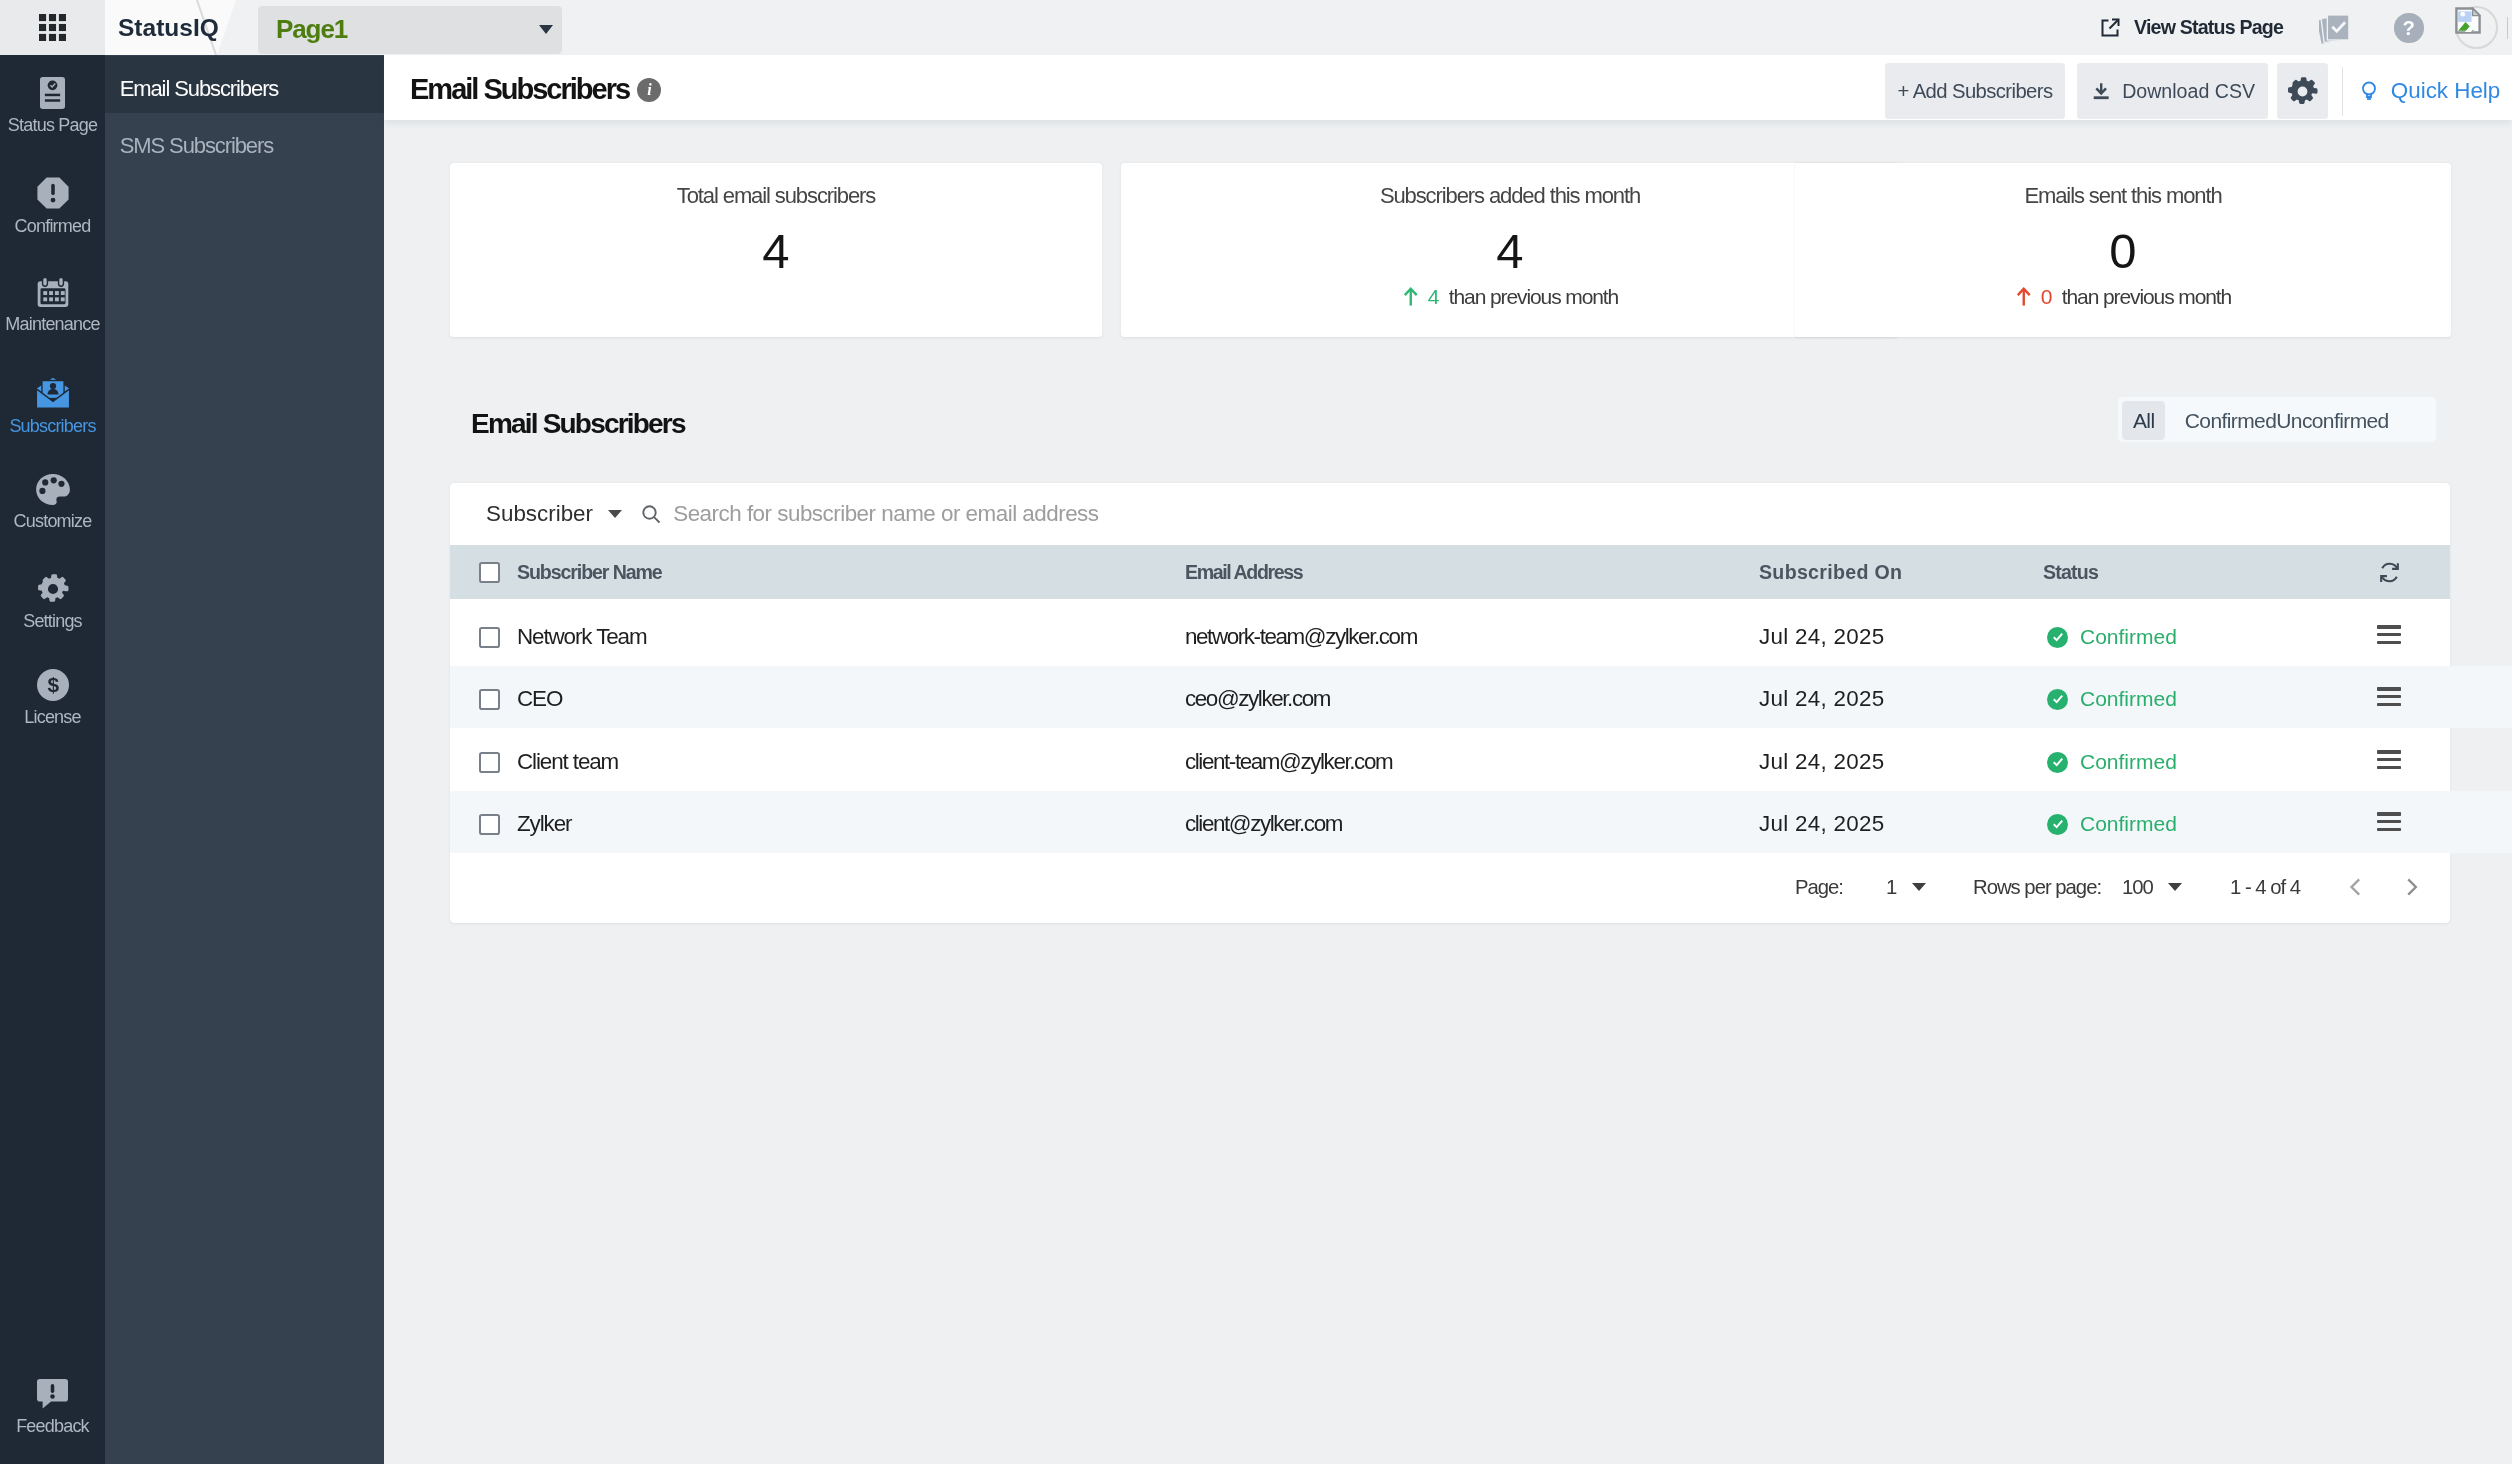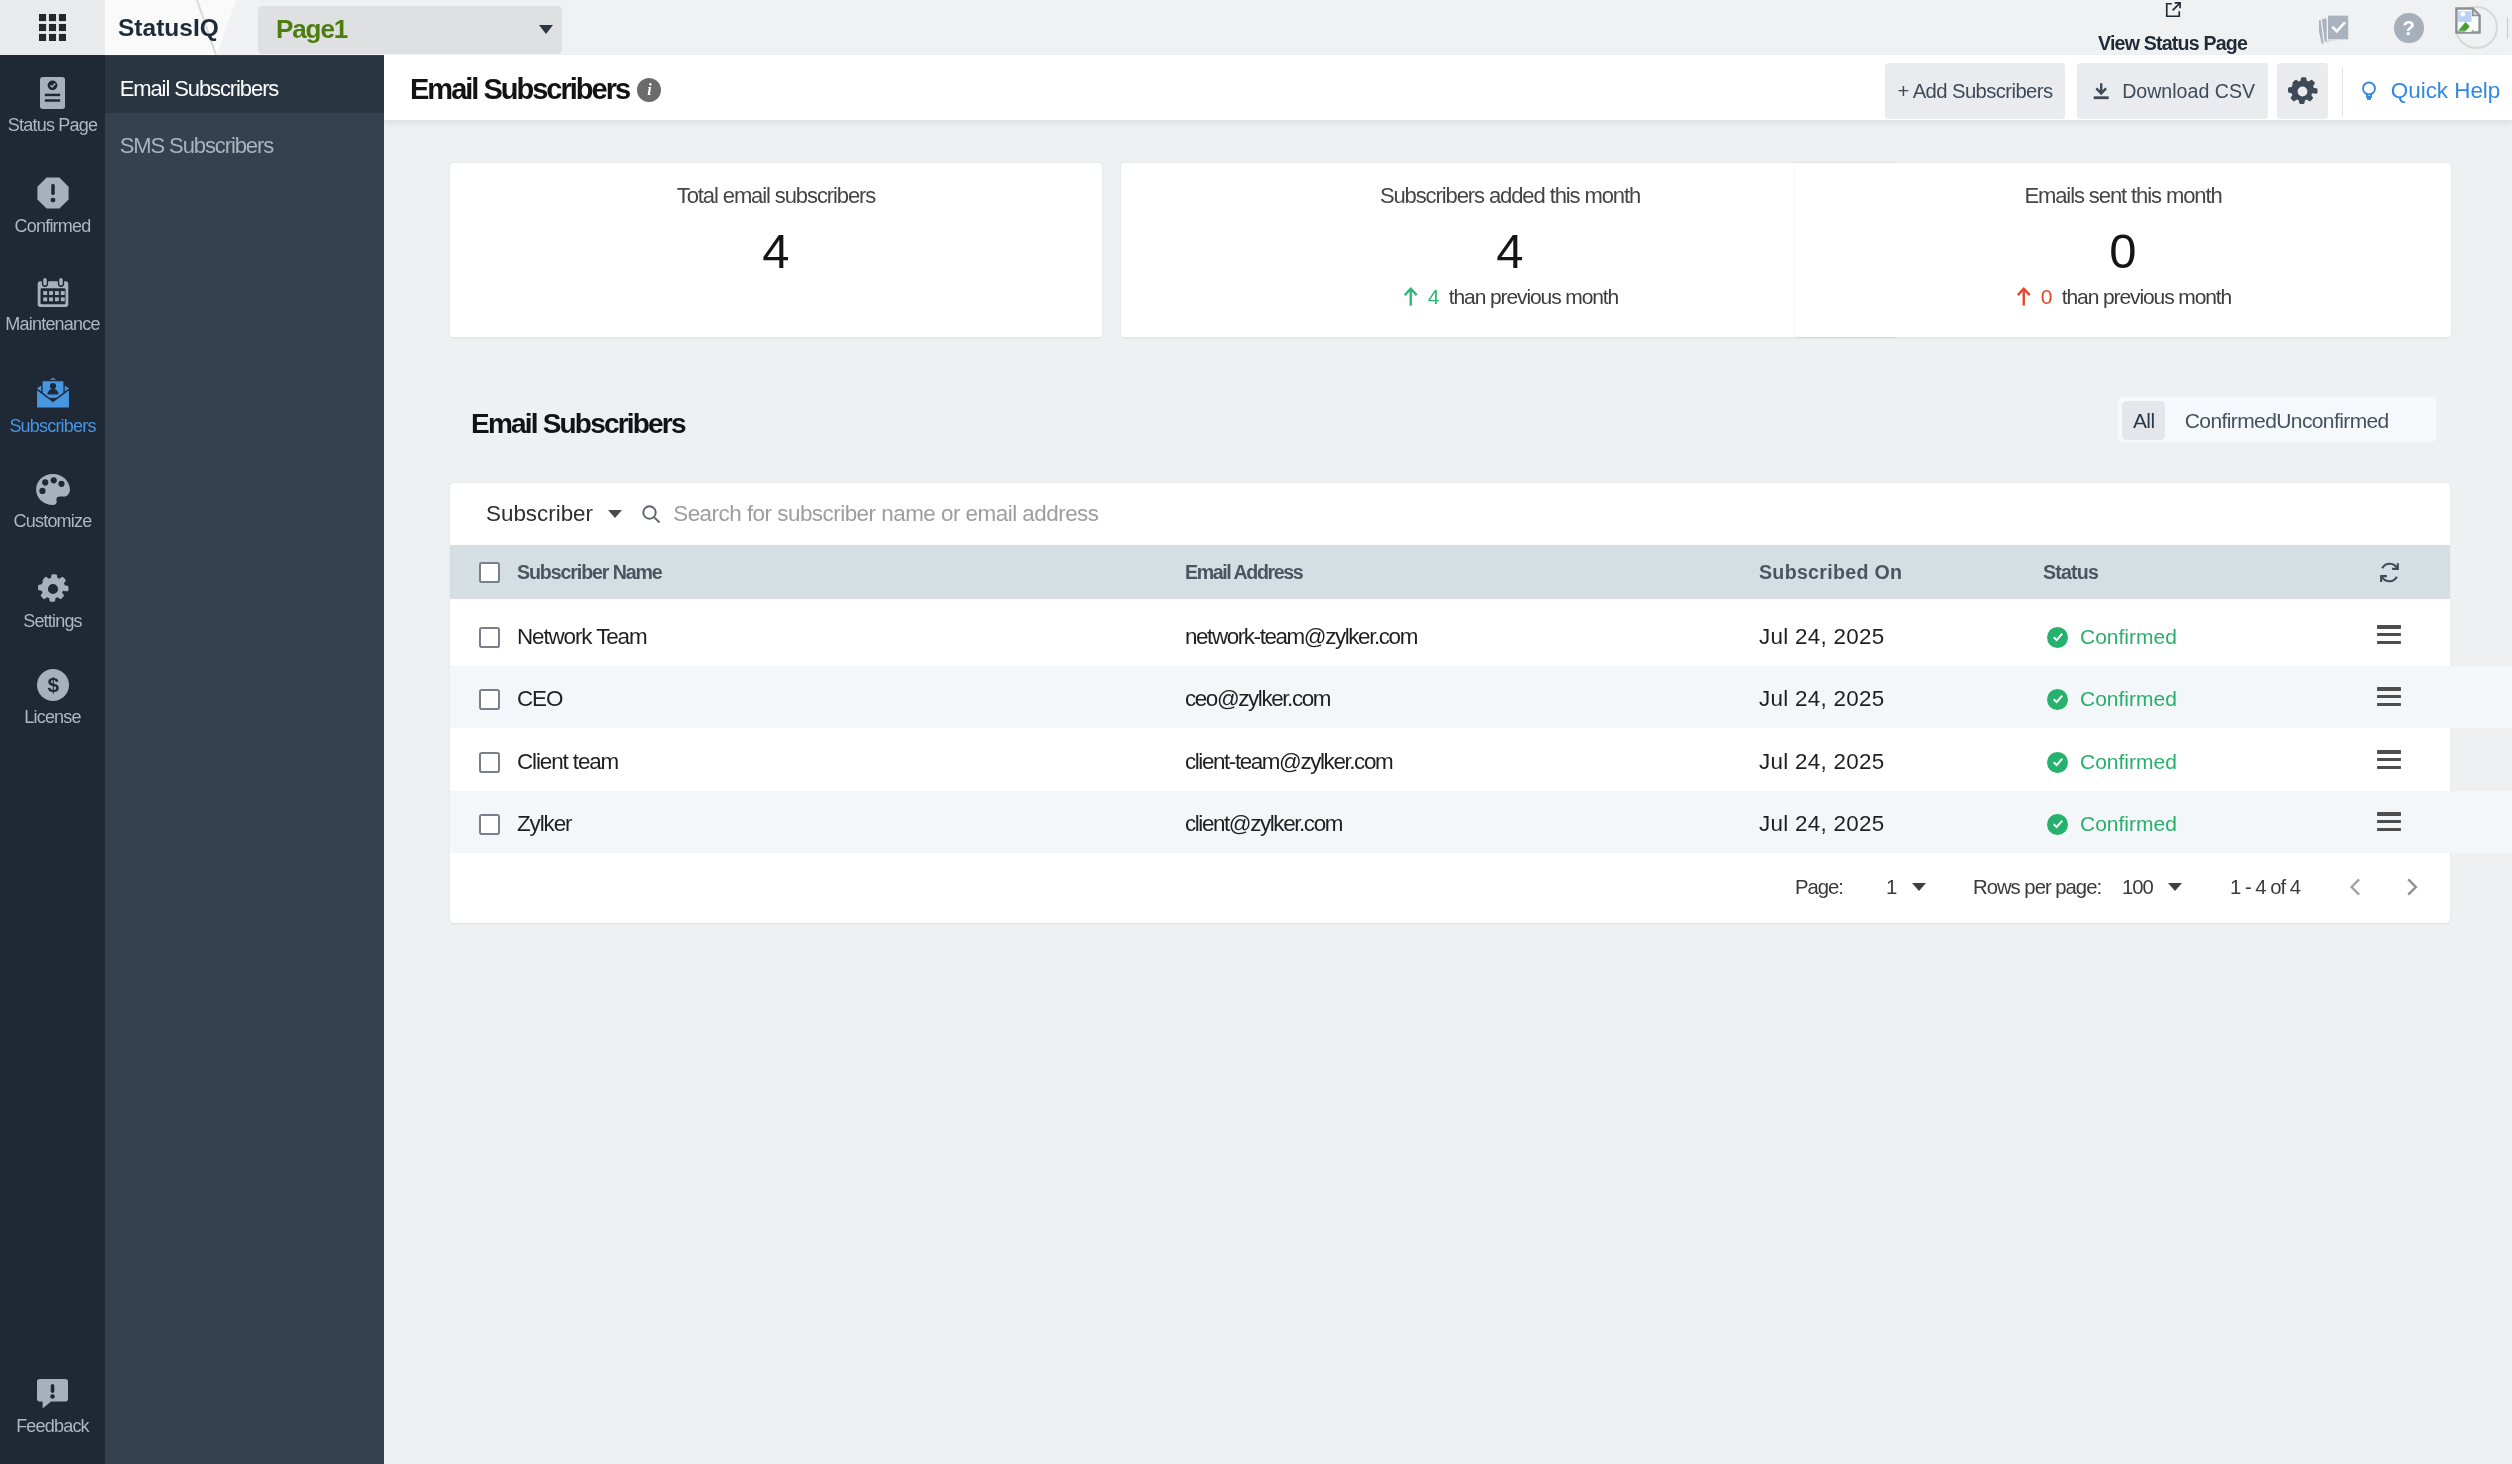--- a/index.html
+++ b/index.html
@@ -10,21 +10,21 @@
   
   #topbar { left:0; top:0; width:2512px; height:55px; background:#f0f1f2; }
   #tb-white { left:105px; top:0; width:133px; height:55px; background:#fafafb;
               clip-path:polygon(0 0, 131px 0, 112px 55px, 0 55px); }
   #tb-left { left:0; top:0; width:105px; height:55px; background:#e9eaeb; display:flex; align-items:center; justify-content:center; }
   #logo-txt { left:118px; top:0; height:55px; display:flex; align-items:center; font-size:24.5px; font-weight:bold; color:#1d2b3a; }
   #page1box { left:258px; top:5.6px; width:304px; height:48px; background:#dee0e2; border-radius:4.2px; display:flex; align-items:center; }
   #page1box .txt { margin-left:18px; font-size:26px; font-weight:bold; color:#4d7c0f; letter-spacing:-1.1px; }
   #page1box .car { position:absolute; left:281px; top:19.6px; width:0; height:0; border-left:7.7px solid transparent; border-right:7.7px solid transparent; border-top:9px solid #2a3642; }
 
-  #viewsp { left:2098px; top:0; height:55px; display:flex; align-items:center; gap:12px; color:#1f2a36; font-weight:bold; font-size:19.6px; letter-spacing:-0.8px;flex-direction:column; }
+  #viewsp { left:2098px; top:0; height:55px; display:flex; align-items:center; gap:12px; color:#1f2a36; font-weight:bold; font-size:19.6px; letter-spacing:-0.8px; }
   #ic-copy { left:2319px; top:12px; }
   #ic-q { left:2394px; top:13.3px; width:29.5px; height:29.5px; border-radius:50%; background:#a7afba; color:#fff; font-size:20.3px; font-weight:bold; display:flex; align-items:center; justify-content:center; }
   #avatar-circ { left:2455px; top:5.6px; width:43px; height:43px; border-radius:50%; border:2.1px solid #d8d8d8; }
   #av-line { left:2507px; top:17px; width:1.4px; height:22.4px; background:#c9c9c9; }
 
   
   #snav { left:0; top:55px; width:105px; height:1410px; background:#1e2935; }
   .snav-item { position:absolute; left:0; width:105px; text-align:center; color:#aeb7c2; font-size:18px; letter-spacing:-0.8px; }
   .snav-item svg { display:block; margin:0 auto 6.3px; }
   #subnav { left:105px; top:55px; width:279px; height:1410px; background:#35414f; }

